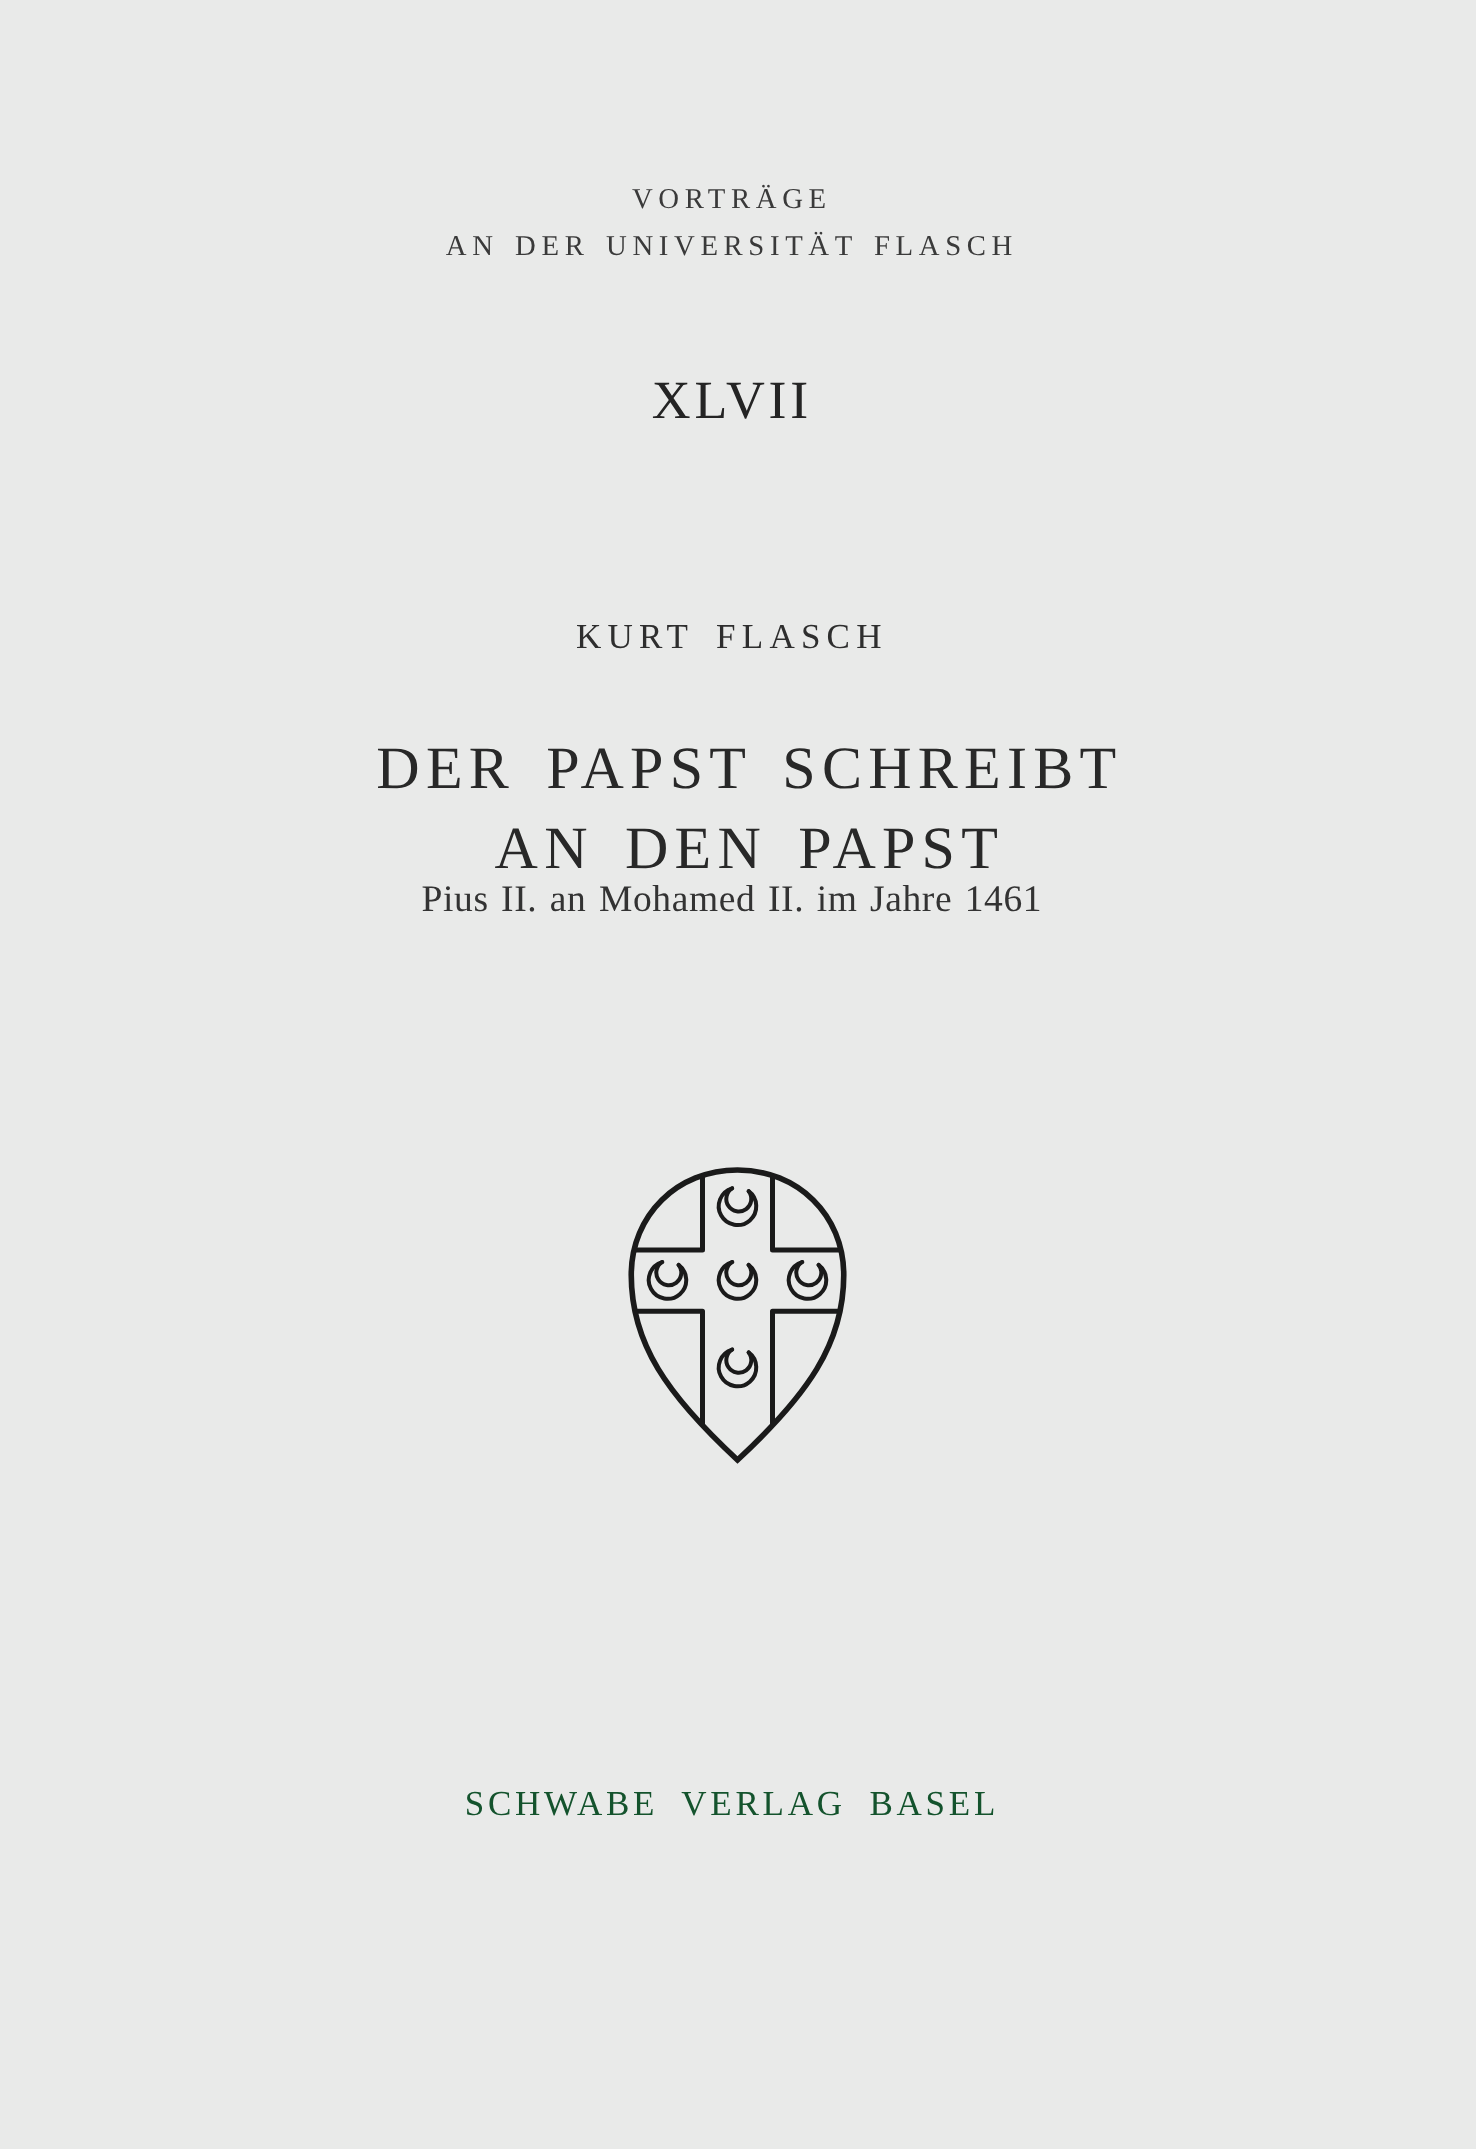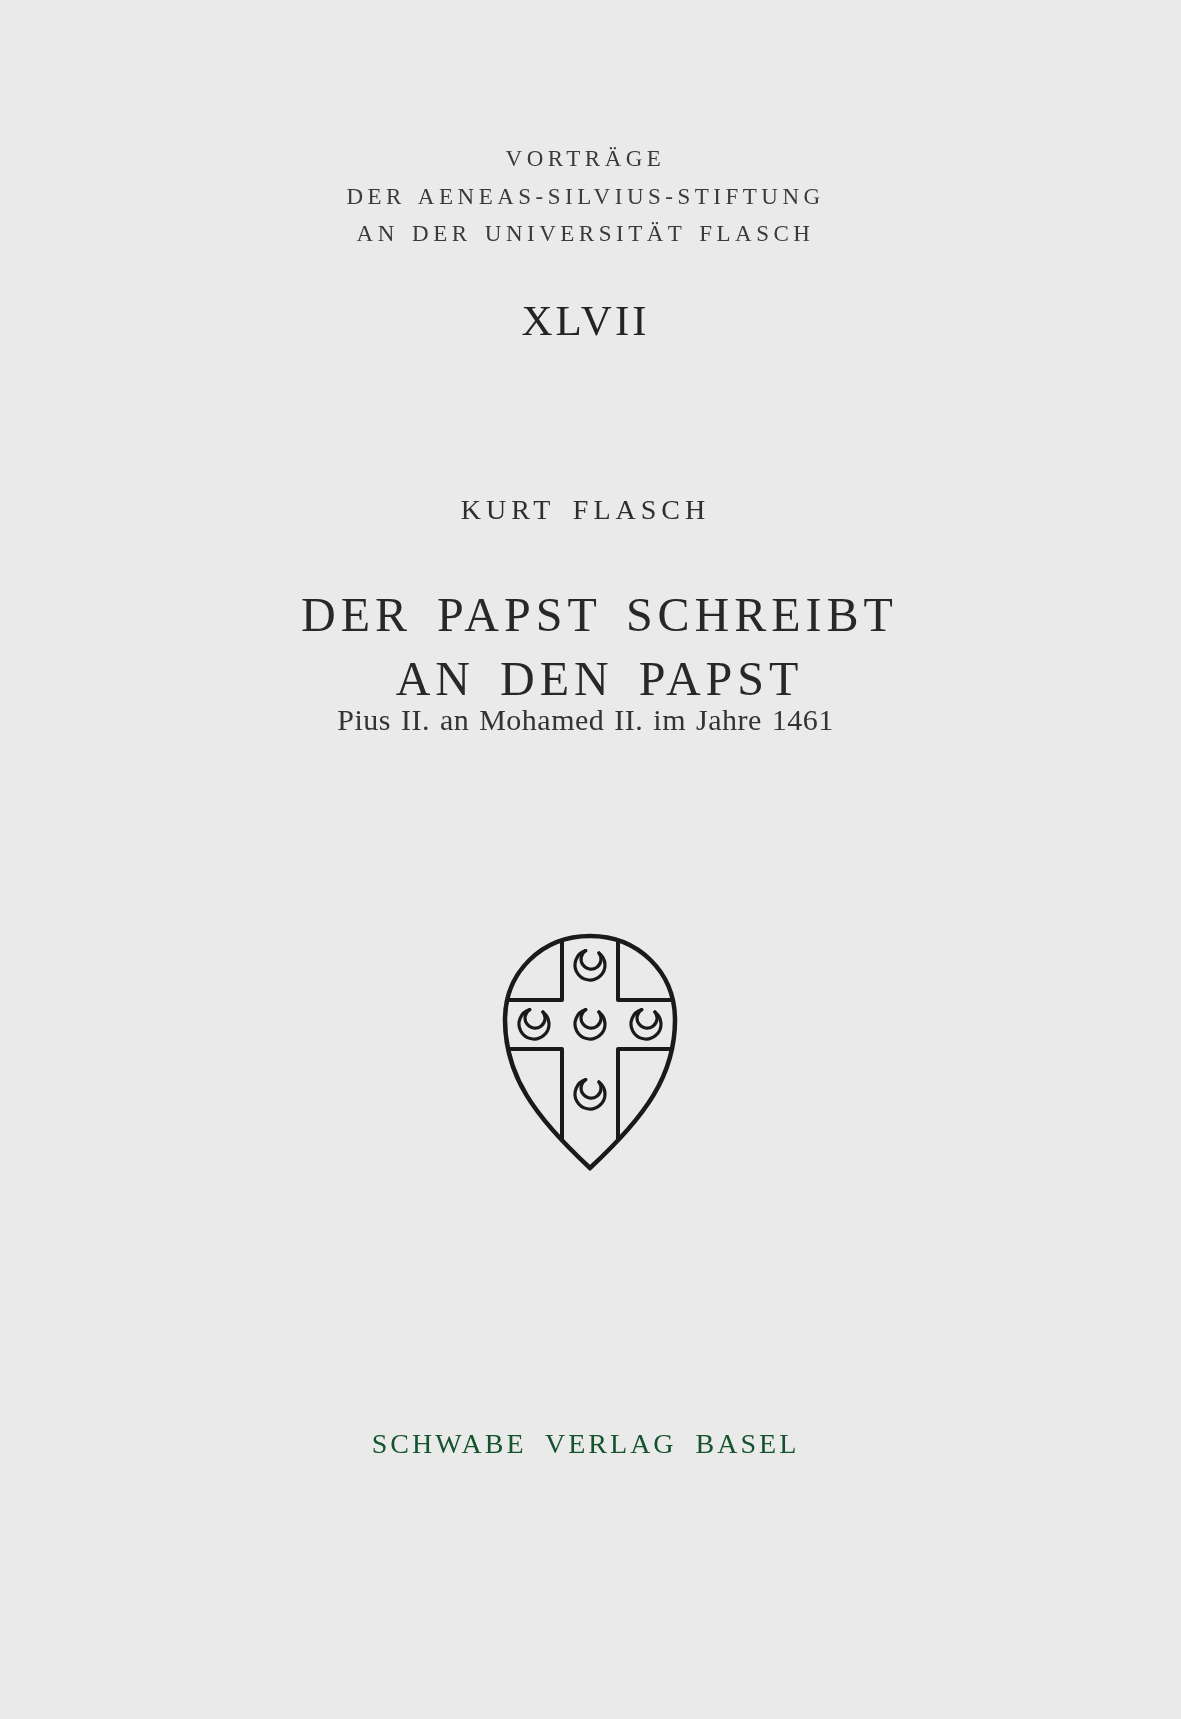--- a/index.html
+++ b/index.html
@@ -74,21 +74,20 @@
     color: #14532d;
   }
 </style>
 </head>
 <body>
 
 <div class="page">
 
   <header class="centered series-header">
     <div>VORTRÄGE</div>
-    <div>DER AENEAS-SILVIUS-STIFTUNG</div>
     <div>AN DER UNIVERSITÄT FLASCH</div>
   </header>
 
   <div class="centered volume-number">XLVII</div>
 
   <div class="centered author-name">KURT FLASCH</div>
 
   <h1 class="centered book-title">
     <div>DER PAPST SCHREIBT</div>
     <div>AN DEN PAPST</div>

